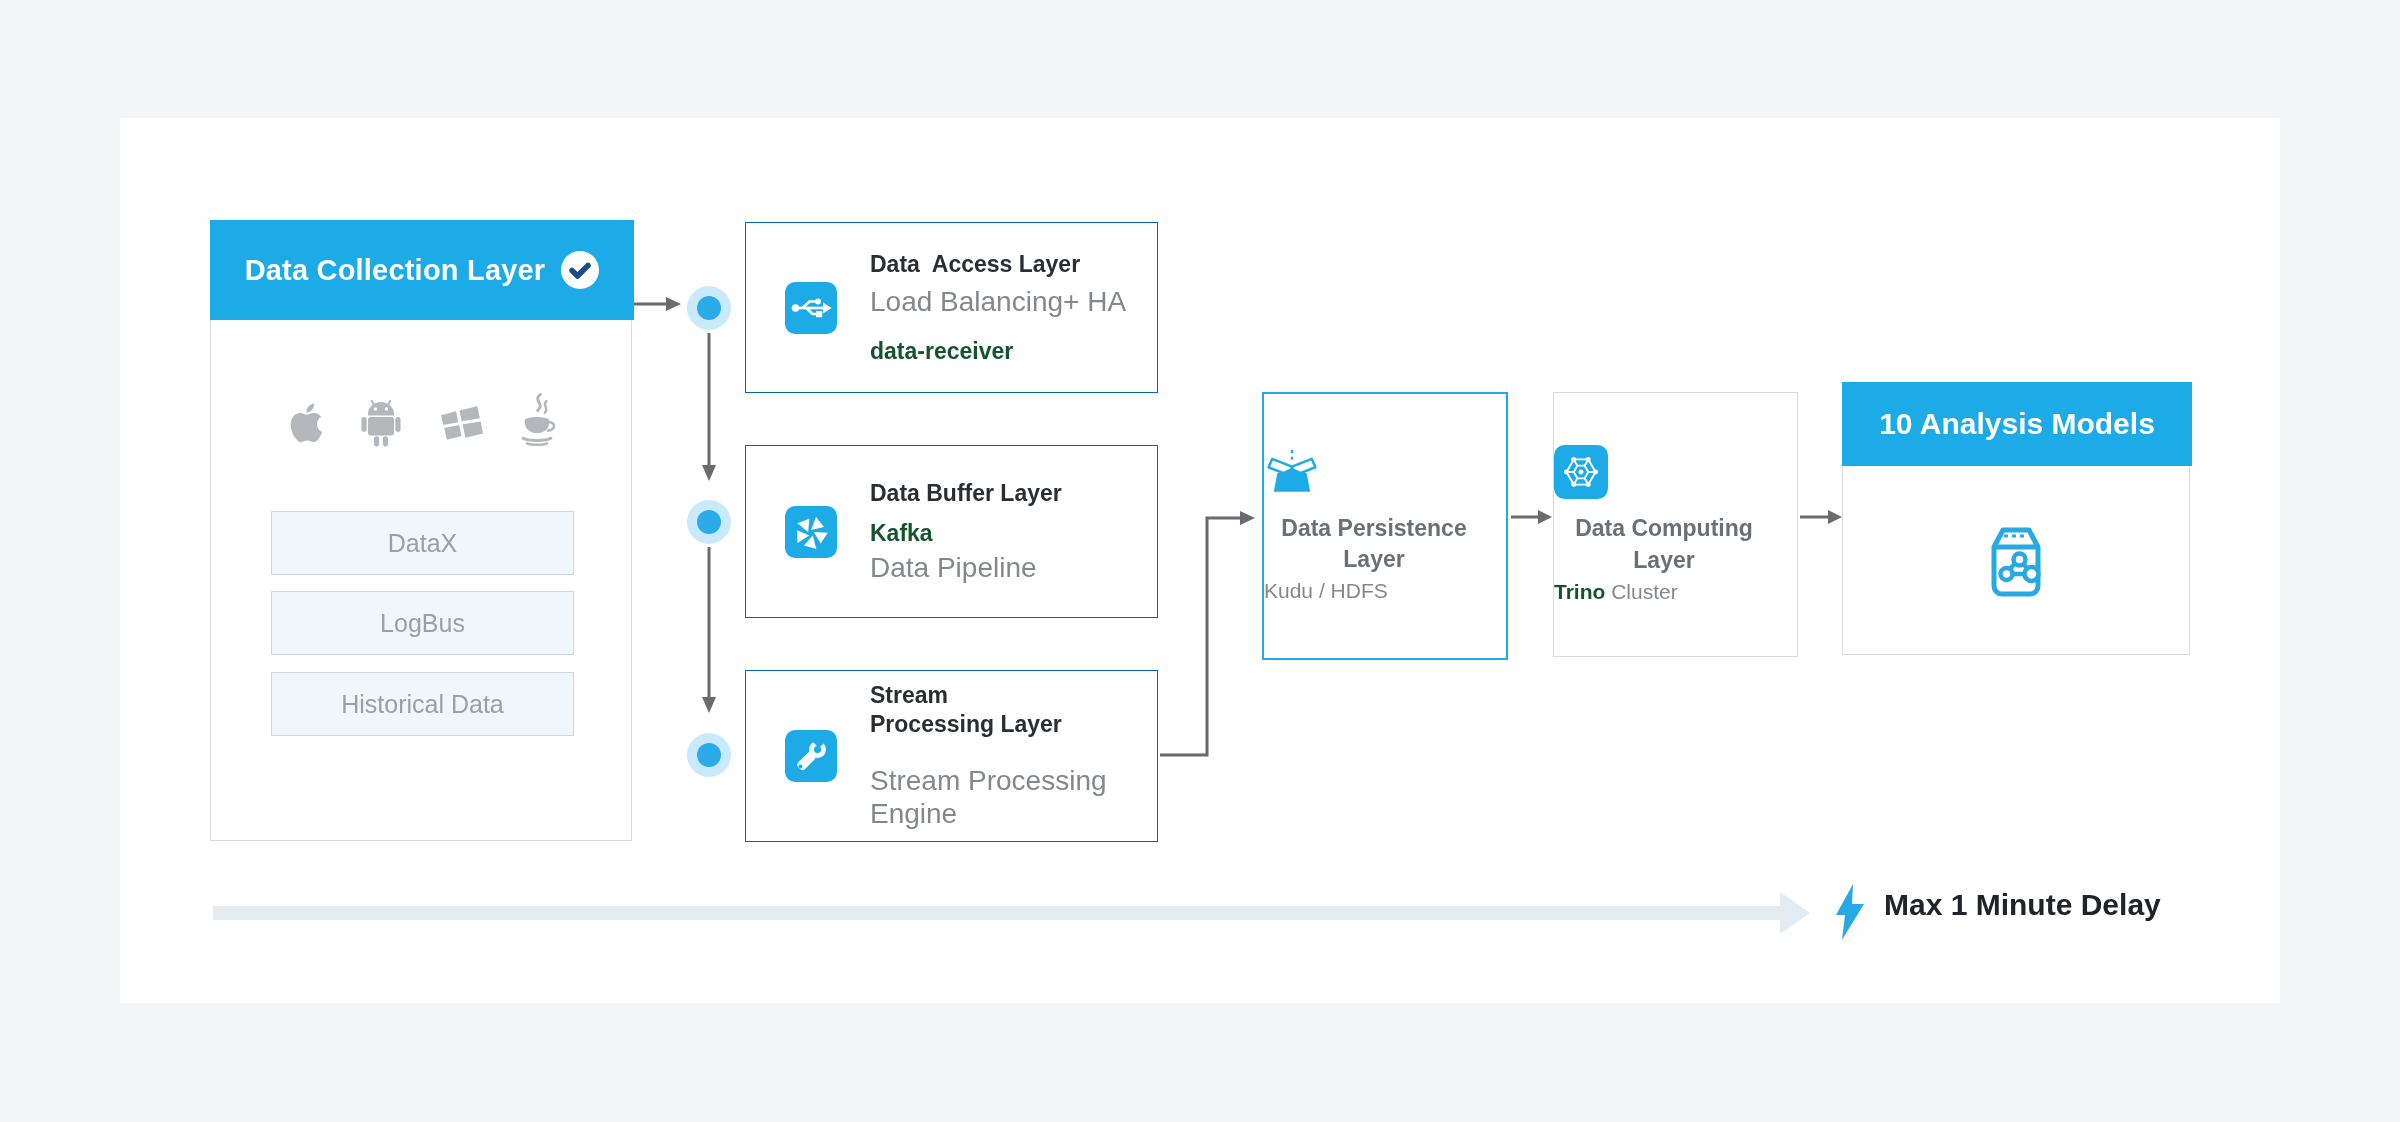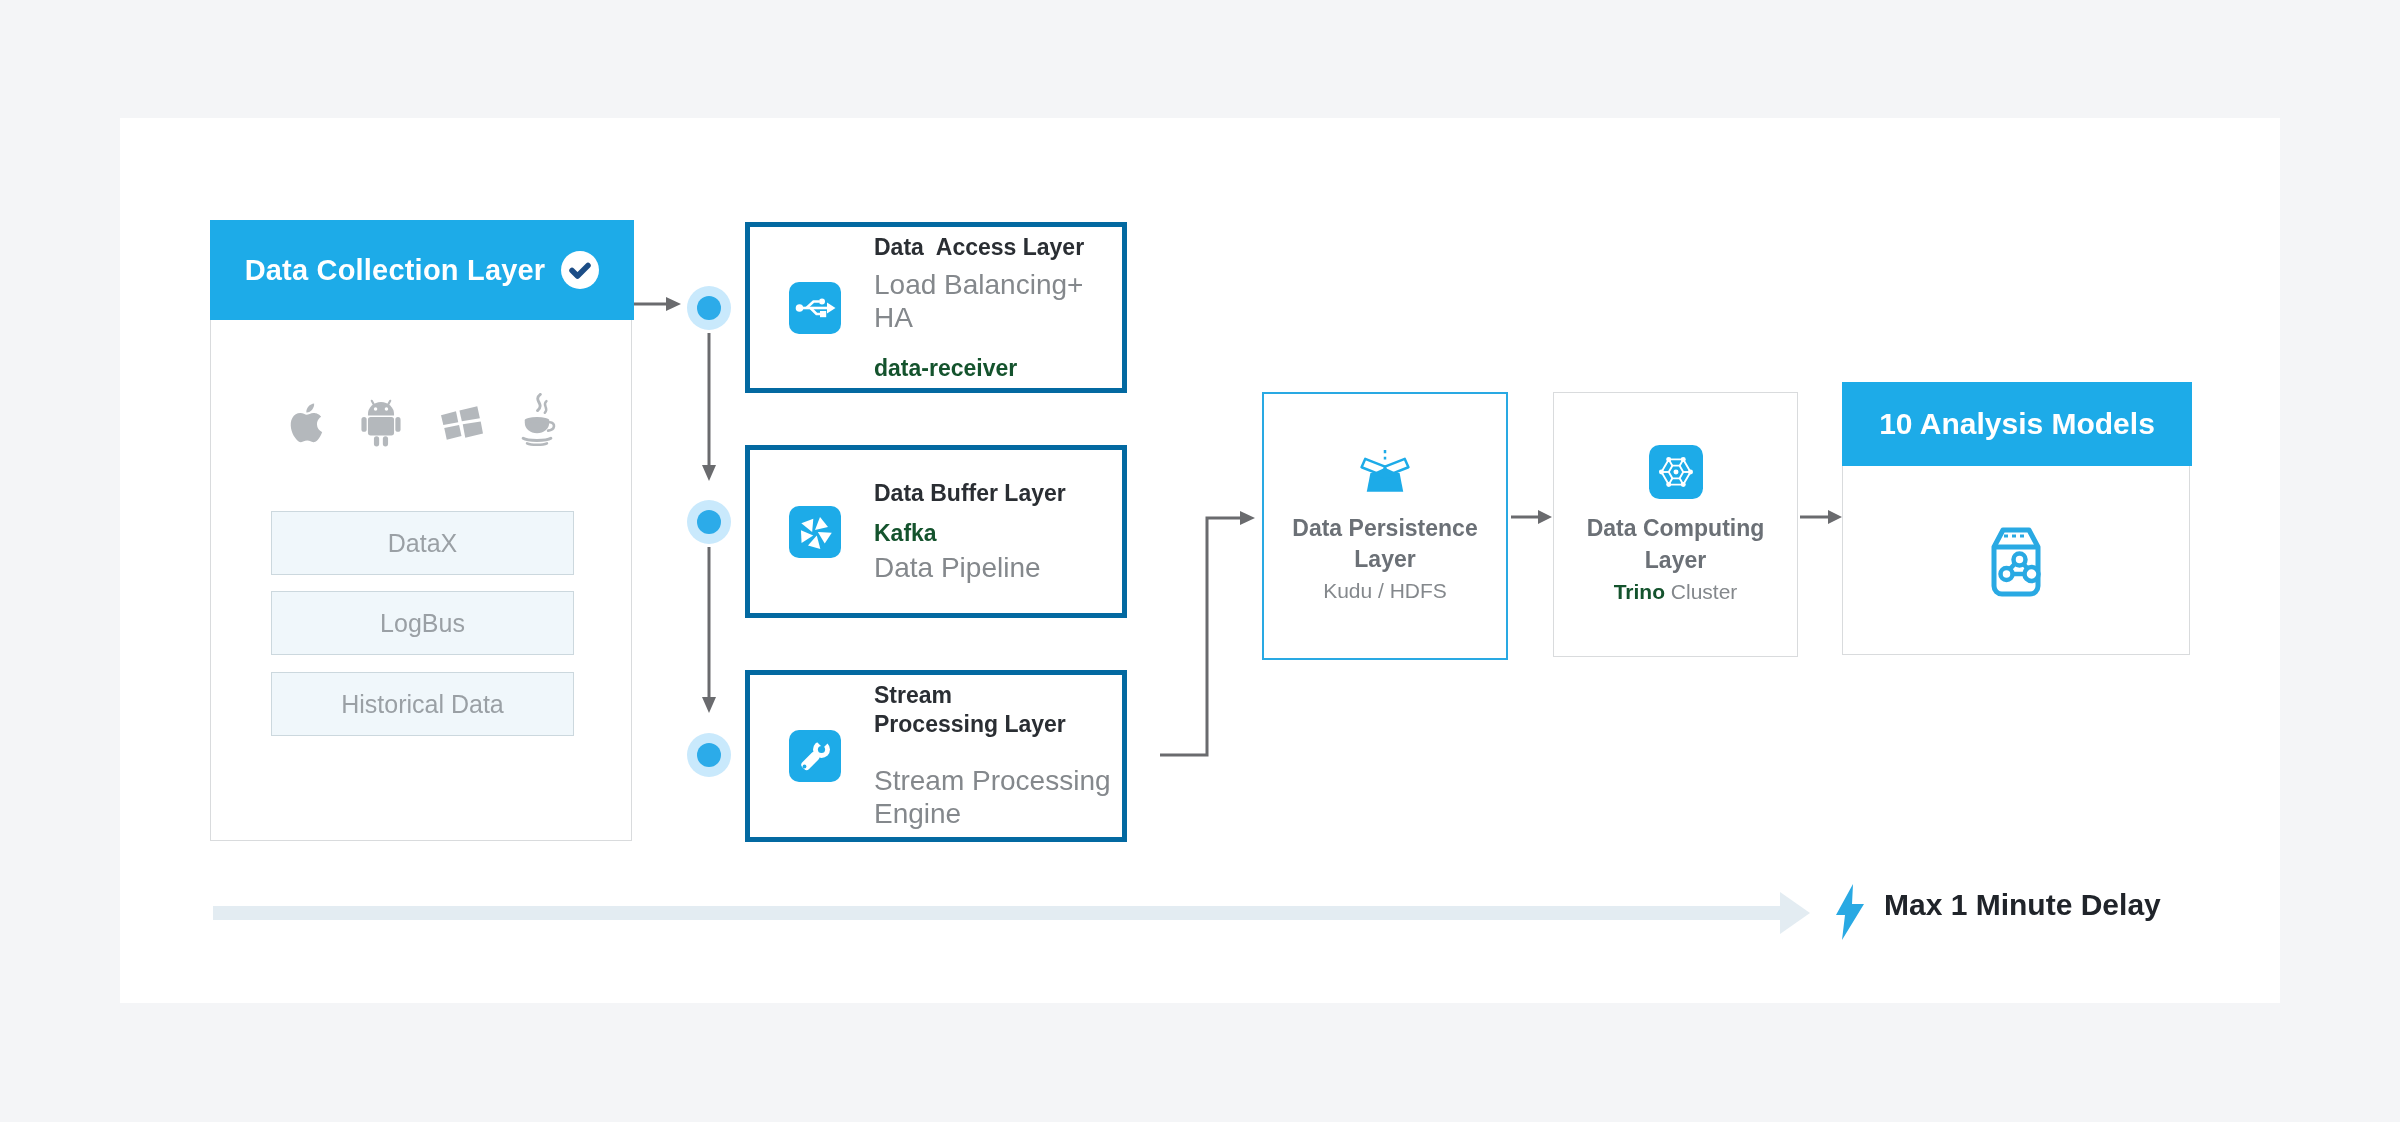--- a/index.html
+++ b/index.html
@@ -12,30 +12,30 @@
   .collection{left:210px;top:220px;width:422px;height:621px;background:#fff;border:1px solid #d9dbdd;}
   .col-header{position:absolute;left:-1px;top:-1px;width:424px;height:100px;background:#1dabe8;
     display:flex;align-items:center;justify-content:center;gap:16px;}
   .col-title{color:#fff;font-size:29px;font-weight:bold;letter-spacing:.2px;}
   .platform-row{position:absolute;left:0;top:172px;width:100%;display:flex;justify-content:center;
     align-items:flex-end;gap:34px;}
   .tool-btn{position:absolute;left:60px;width:301px;height:62px;background:#f0f7fb;border:1px solid #ccd8de;
     display:flex;align-items:center;justify-content:center;color:#9aa0a5;font-size:25px;}
 
   
-  .midbox{width:382px;background:#fff;border:5px solid #0369a1;display:flex;align-items:center;
+  .midbox{width:413px;background:#fff;border:1px solid #0369a1;display:flex;align-items:center;
     padding-left:39px;}
   .icon-sq{width:52px;height:52px;flex:0 0 52px;margin-right:33px;}
   .txtcol{display:flex;flex-direction:column;}
   .box-title{font-size:23px;font-weight:bold;color:#2a2e33;white-space:pre-wrap;line-height:1.25;}
   .box-sub{font-size:28px;color:#84888c;line-height:1.2;}
   .box-hl{font-size:23px;font-weight:bold;color:#14532d;}
 
   
-  .bigbox{display:flex;flex-direction:column;align-items:center;justify-content:center;background:#fff;text-align:center;}
+  .bigbox{display:flex;flex-direction:column;align-items:flex-start;justify-content:center;background:#fff;text-align:center;}
   .persistence{left:1262px;top:392px;width:246px;height:268px;border:2px solid #29a9e3;}
   .computing{left:1553px;top:392px;width:245px;height:265px;border:1px solid #d9dbdd;}
   .big-title{font-size:23px;font-weight:bold;color:#6b7076;line-height:1.35;margin-top:14px;width:220px;}
   .big-sub{font-size:21px;color:#84888c;margin-top:4px;}
   .analysis{left:1842px;top:382px;width:348px;height:273px;background:#fff;border:1px solid #d9dbdd;padding-left:37px;}
   .an-header{position:absolute;left:-1px;top:-1px;width:350px;height:84px;background:#1dabe8;
     display:flex;align-items:center;justify-content:center;}
   .an-title{color:#fff;font-size:30px;font-weight:bold;}
   .an-body{position:absolute;left:0;top:83px;width:100%;height:190px;display:flex;align-items:center;justify-content:center;}
 

